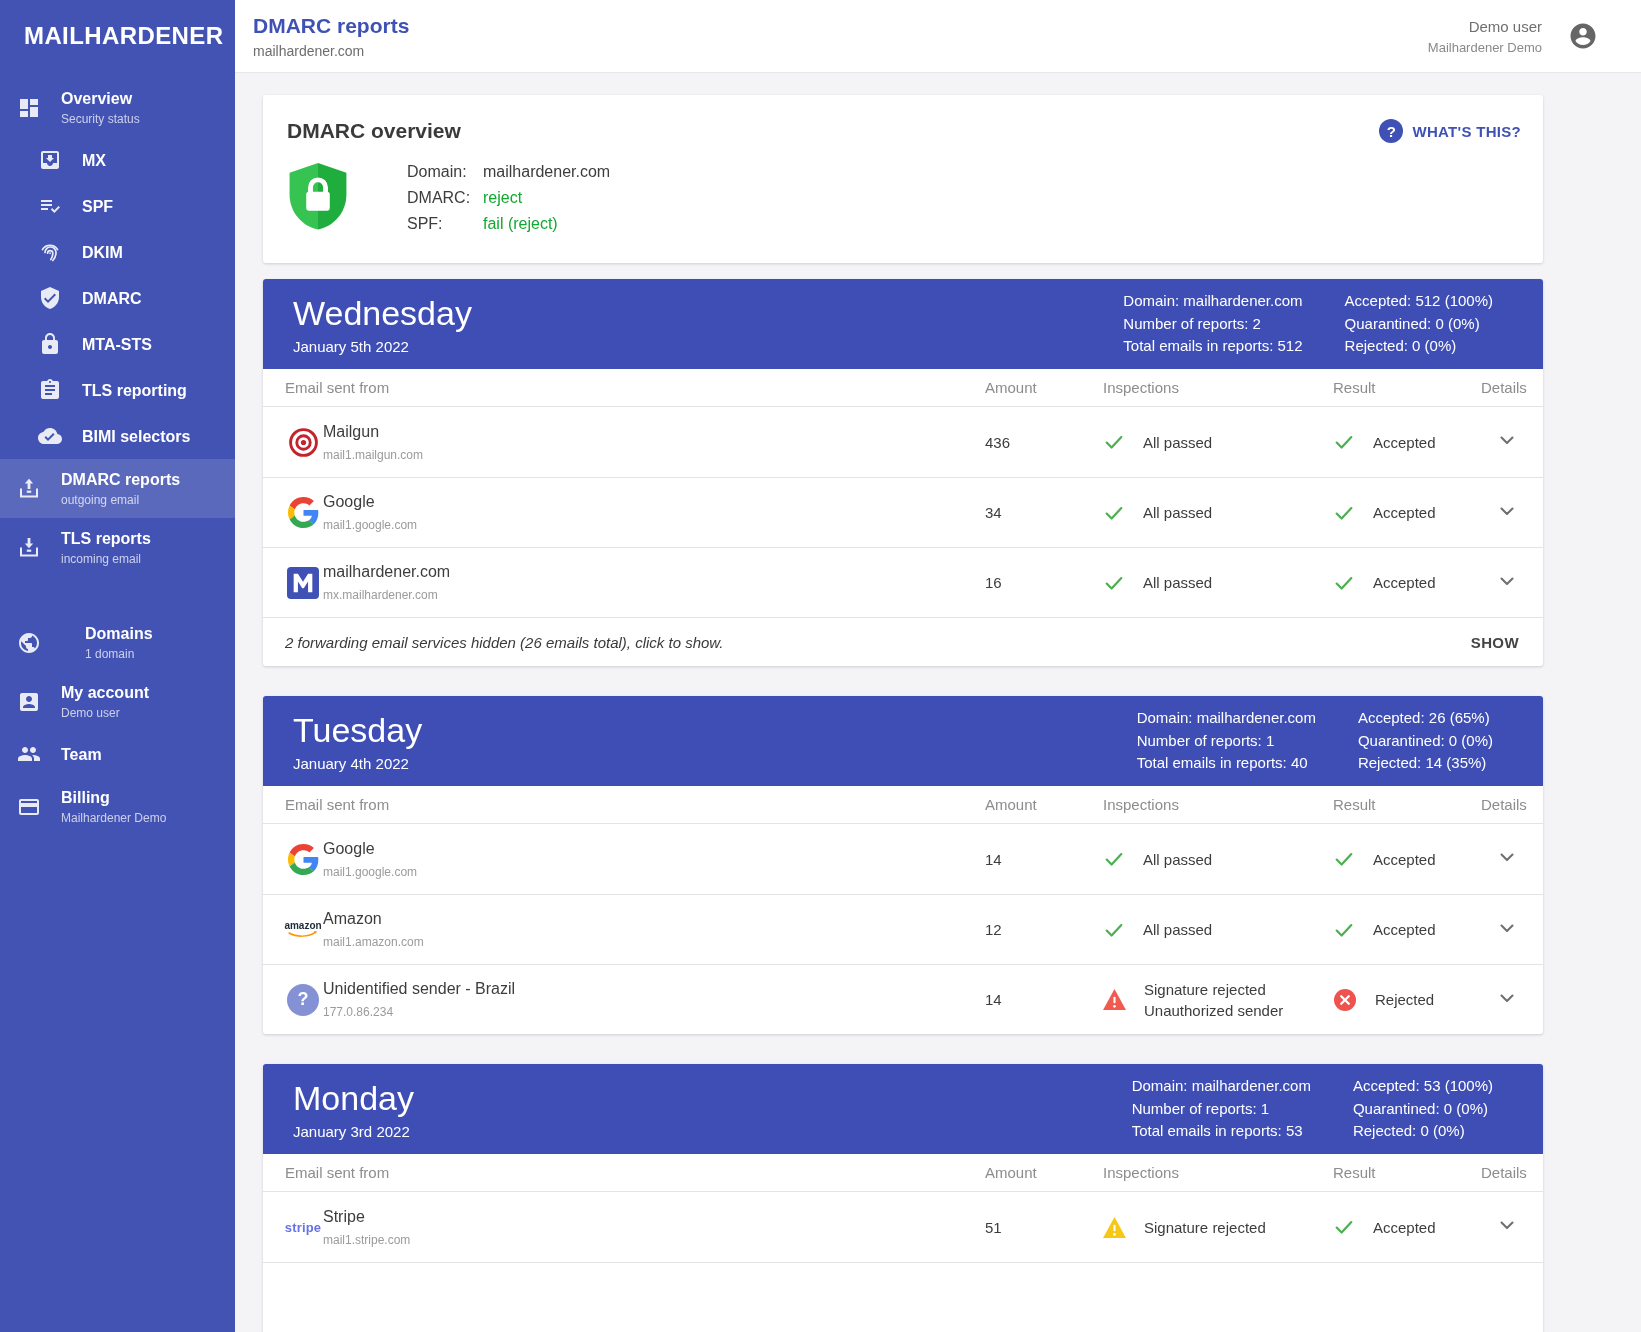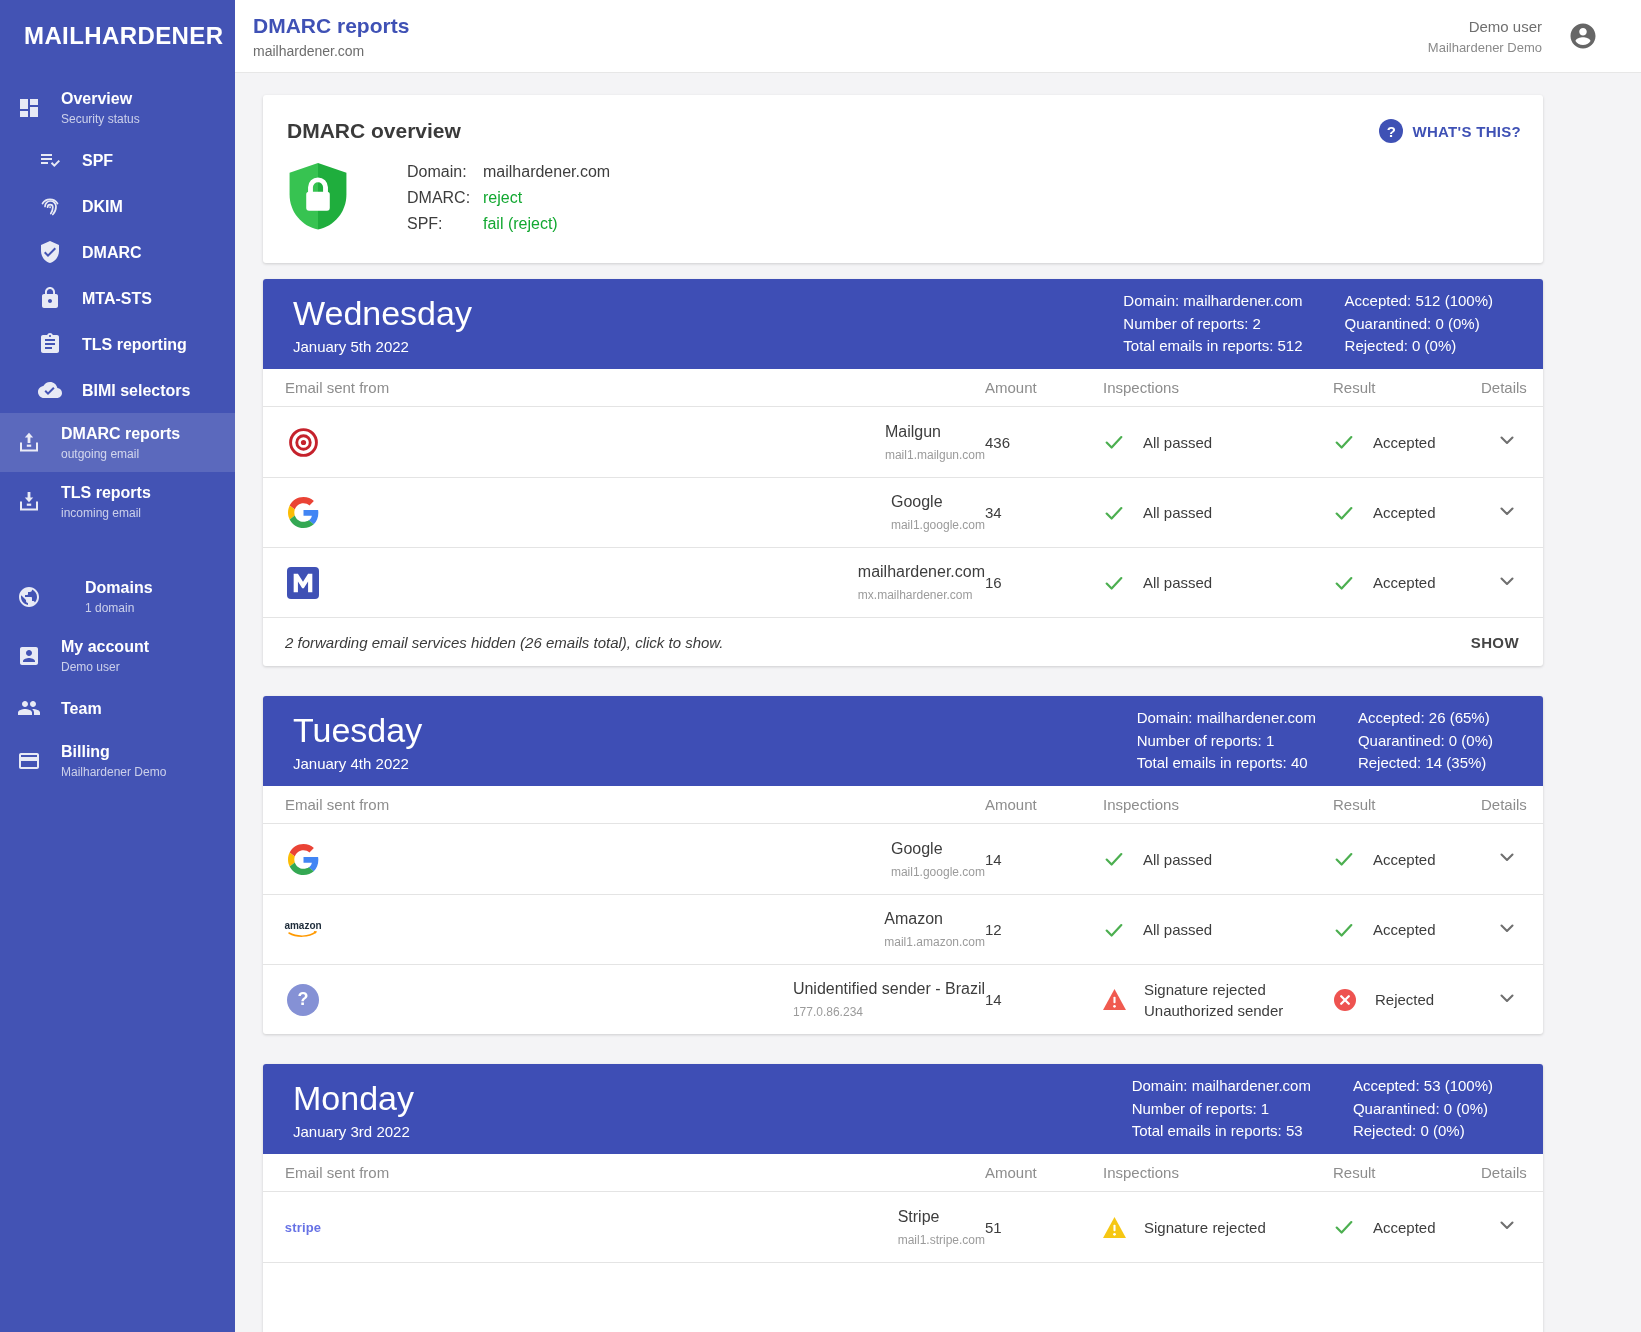--- a/index.html
+++ b/index.html
@@ -49,21 +49,21 @@
   .day-name { font-size:34px; font-weight:400; }
   .day-date { font-size:15px; margin-top:5px; }
   .day-stats { display:flex; gap:42px; font-size:15px; }
   .day-stats ul { list-style:none; }
   .day-stats li { line-height:22.5px; }
   .t-head, .t-row { display:grid; grid-template-columns:700px 118px 230px 148px 1fr; padding:0 22px; align-items:center; }
   .t-head { height:38px; color:#8d8d8d; font-size:15px; border-bottom:1px solid #e4e4e4; }
   .t-head .h-details { text-align:right; padding-right:4px; }
   .t-row { height:70px; cursor:pointer; }
   .t-row + .t-row { border-top:1px solid #e4e4e4; }
-  .svc { display:flex; align-items:center; gap:2px;justify-content:space-between; }
+  .svc { display:flex; align-items:center; gap:2px; }
   .svc-ic { width:36px; flex:none; display:flex; align-items:center; justify-content:center; }
   .svc-n { font-size:16px; color:#3d3d3d; }
   .svc-d { font-size:12px; color:#9b9b9b; margin-top:7px; }
   .amt { font-size:15px; }
   .cell-ic { display:flex; align-items:center; gap:18px; font-size:15px; }
   .cell-ic .ic { flex:none; display:flex; }
   .lines div { line-height:21px; }
   .det { display:flex; justify-content:flex-end; padding-right:2px; }
   .card-footer { border-top:1px solid #e4e4e4; height:49px; display:flex; align-items:center; padding:0 22px; cursor:pointer; }
   .foot-text { font-style:italic; font-size:15px; color:#3a3a3a; }
@@ -87,20 +87,30 @@
           </svg>
         </span>
         <span class="nav-tx">
           <div class="t">Overview</div>
           <div class="s">Security status</div>
         </span>
       </div>
       <div class="nav-item indent">
         <span class="nav-ic">
           <svg viewBox="0 0 24 24" fill="#fff">
+            <path d="M19 3H5c-1.1 0-2 .9-2 2v14c0 1.1.9 2 2 2h14c1.1 0 2-.9 2-2V5c0-1.1-.9-2-2-2zm0 12h-4c0 1.66-1.34 3-3 3s-3-1.34-3-3H5V5h14v10zm-3-5h-2V7h-4v3H8l4 4 4-4z"></path>
+          </svg>
+        </span>
+        <span class="nav-tx">
+          <div class="t">MX</div>
+        </span>
+      </div>
+      <div class="nav-item indent">
+        <span class="nav-ic">
+          <svg viewBox="0 0 24 24" fill="#fff">
             <path d="M3 10h11v2H3v-2zm0-4h11v2H3V6zm0 8h7v2H3v-2zm17.59-2.07l-4.25 4.24-2.12-2.12-1.41 1.41L16.34 19 22 13.34l-1.41-1.41z"></path>
           </svg>
         </span>
         <span class="nav-tx">
           <div class="t">SPF</div>
         </span>
       </div>
       <div class="nav-item indent">
         <span class="nav-ic">
           <svg viewBox="0 0 24 24" fill="none" stroke="#fff" stroke-width="1.7" stroke-linecap="round">

